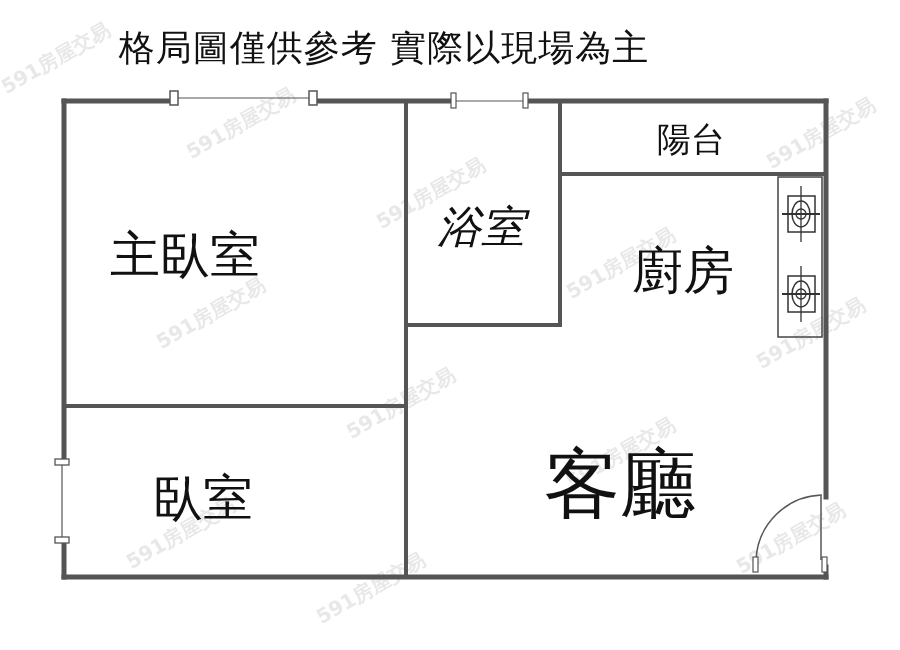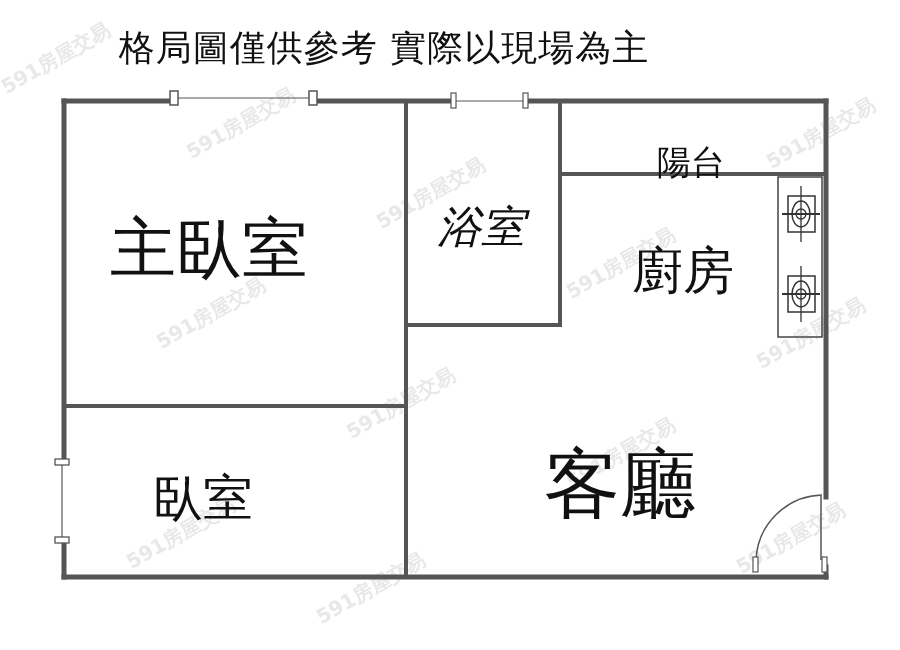--- a/index.html
+++ b/index.html
@@ -87,18 +87,18 @@
   </g>
   <g stroke="#333" fill="none">
     <rect x="788" y="276" width="27" height="36" stroke-width="1.5"></rect>
     <ellipse cx="801" cy="294" rx="9" ry="13" stroke-width="1.5"></ellipse>
     <circle cx="801" cy="294" r="5" stroke-width="1.3"></circle>
     <line x1="801" y1="266" x2="801" y2="322" stroke-width="1.3"></line>
     <line x1="782" y1="294" x2="820" y2="294" stroke-width="2"></line>
   </g>
 </svg>
 
-<div class="label" style="left:110px;top:216px;font-size:66px;">主臥室</div>
+<div class="label" style="left:110px;top:230px;font-size:50px;">主臥室</div>
 <div class="label" style="left:437px;top:205px;font-size:44px;font-style:italic;">浴室</div>
-<div class="label" style="left:657px;top:122px;font-size:34px;margin-top:23px;">陽台</div>
+<div class="label" style="left:657px;top:122px;font-size:34px;">陽台</div>
 <div class="label" style="left:632px;top:246px;font-size:51px;font-family:Liberation Serif, serif;">廚房</div>
 <div class="label" style="left:153px;top:473px;font-size:50px;">臥室</div>
 <div class="label" style="left:535px;top:446px;font-size:76px;margin-left:9px;">客廳</div>
 
 </body></html>

